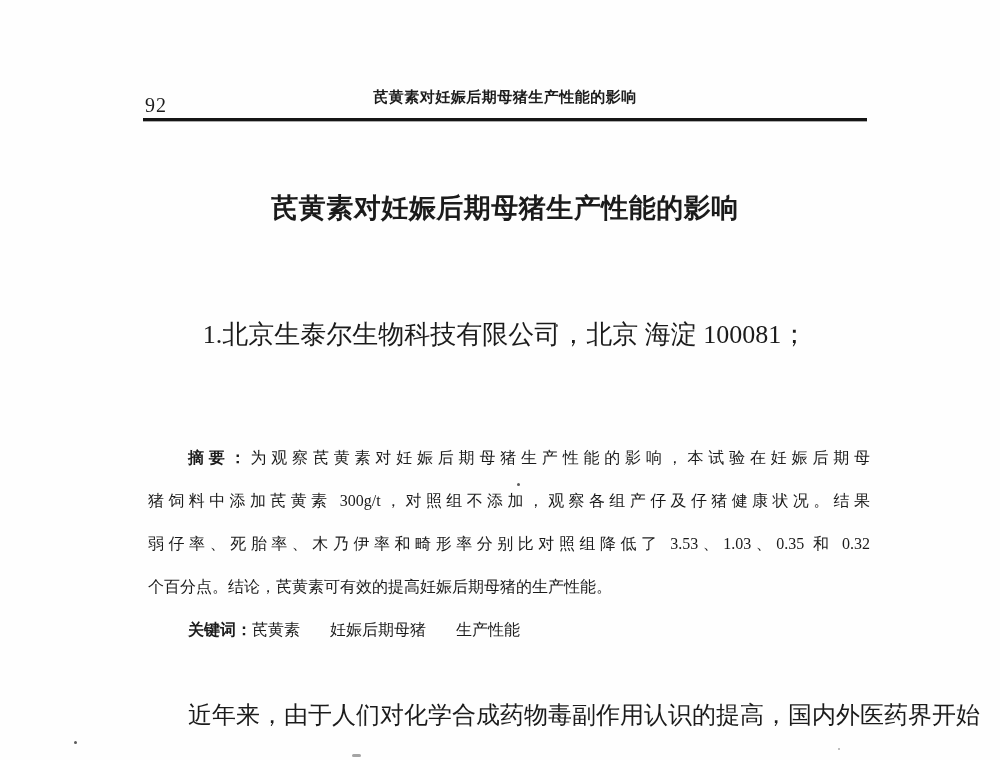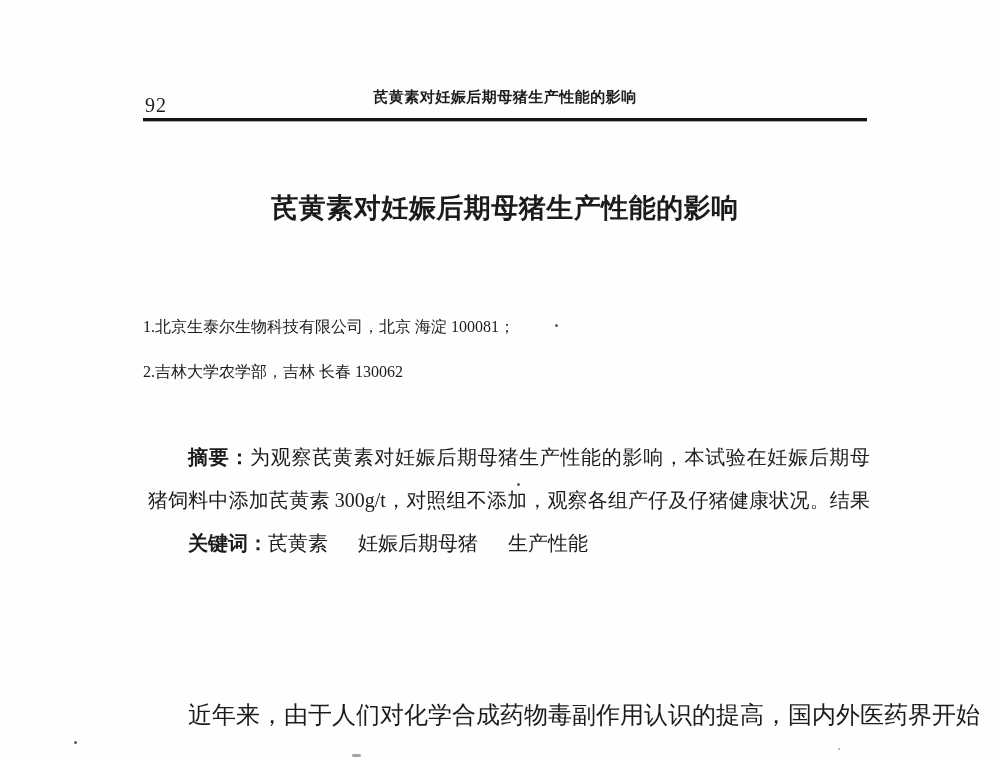--- a/index.html
+++ b/index.html
@@ -53,30 +53,31 @@
     white-space: nowrap;
   }
   .authors-line sup {
     font-size: 13px;
     vertical-align: super;
     margin: 0 2px 0 4px;
   }
   .affiliation {
     position: absolute;
     left: 143px; width: 724px;
-    font-size: 16px;
+    text-align: center;
+    font-size: 26px;
     white-space: nowrap;
   }
   .affiliation.first  { top: 317px; }
   .affiliation.second { top: 362px; }
   
   .abstract-block {
     position: absolute;
     left: 148px; top: 436px; width: 722px;
-    font-size: 20px;
+    font-size: 16px;
     line-height: 43px;
   }
   .line {
     white-space: nowrap;
     overflow: visible;
   }
   .just {
     text-align: justify;
     text-align-last: justify;
   }
@@ -104,27 +105,28 @@
 <div class="page">
 
   <span class="page-number">92</span>
   <div class="running-header">芪黄素对妊娠后期母猪生产性能的影响</div>
   <div class="header-rule"></div>
 
   <h1 class="article-title">芪黄素对妊娠后期母猪生产性能的影响</h1>
 
 
   <div class="affiliation first">1.北京生泰尔生物科技有限公司，北京 海淀 100081；</div>
-  <div class="affiliation second">2.吉林大学农学部，吉林 长春 130062</div>
 
   <div class="abstract-block">
     <div class="line just indent">
       <span class="b">摘要：</span><span>为观察芪黄素对妊娠后期母猪生产性能的影响，本试验在妊娠后期母</span>
     </div>
     <div class="line just">猪饲料中添加芪黄素 300g/t，对照组不添加，观察各组产仔及仔猪健康状况。结果</div>
+    <div class="line just">弱仔率、死胎率、木乃伊率和畸形率分别比对照组降低了 3.53、1.03、0.35 和 0.32</div>
+    <div class="line">个百分点。结论，芪黄素可有效的提高妊娠后期母猪的生产性能。</div>
     <div class="line indent">
       <span class="b">关键词：</span><span class="kw-item">芪黄素</span><span class="kw-item">妊娠后期母猪</span><span class="kw-item">生产性能</span>
     </div>
   </div>
 
   <div class="body-block">
     <div class="line indent">近年来，由于人们对化学合成药物毒副作用认识的提高，国内外医药界开始</div>
   </div>
 
   <div class="speck" style="left:555px; top:324px; width:3px; height:3px;"></div>

